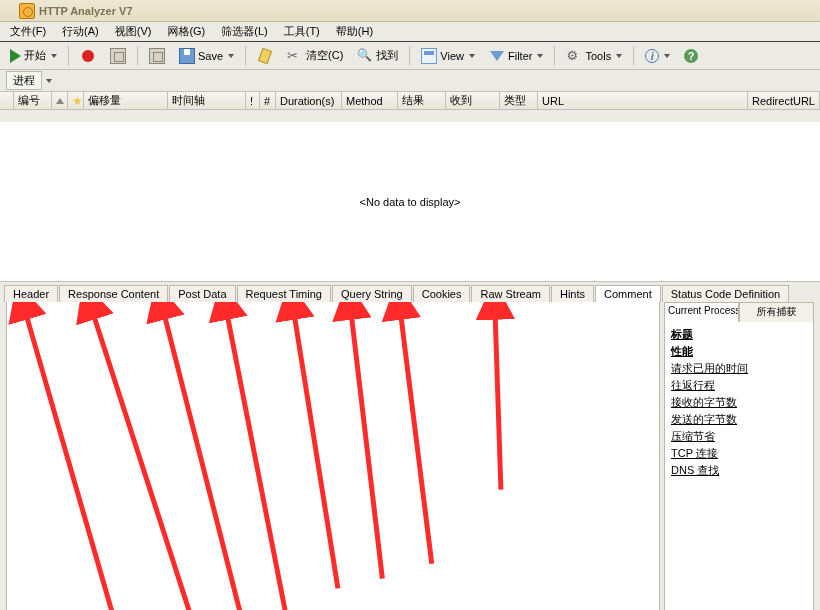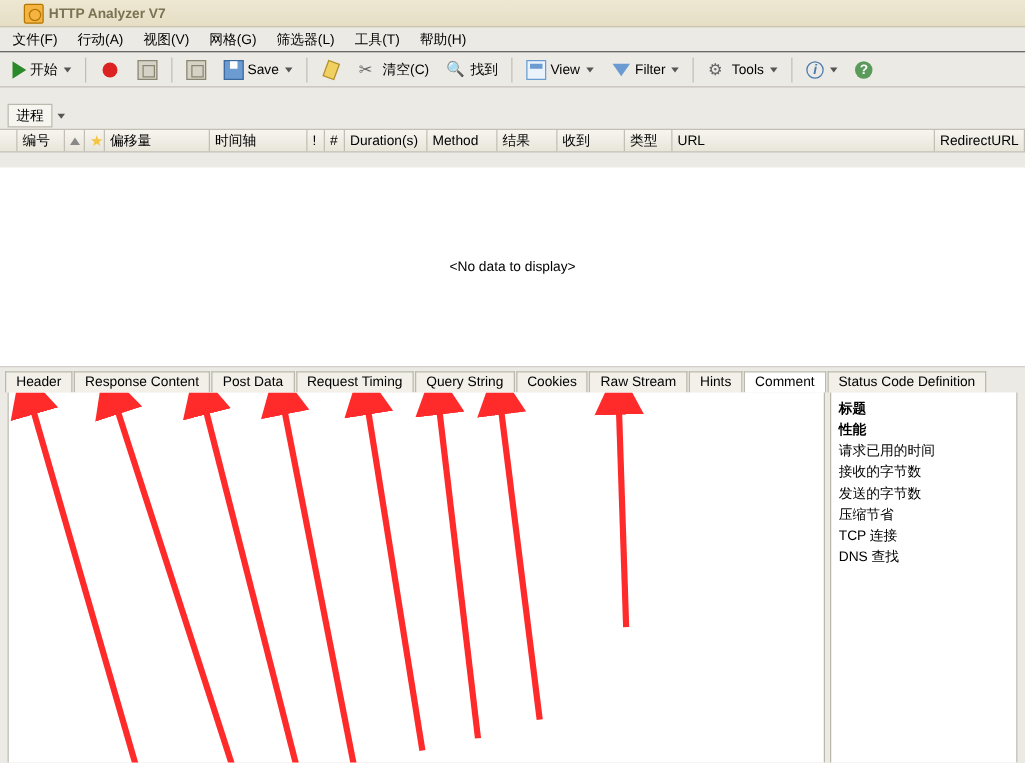--- a/index.html
+++ b/index.html
@@ -31,21 +31,21 @@
 .ico-scissor::before{content:"\2702"; font-size:13px; color:#666;}
 .ico-search::before{content:"\1F50D"; font-size:12px;}
 .ico-view { border:1px solid #6b9bd1; background:#eaf2fb; }
 .ico-view::after{content:"";position:absolute;left:2px;top:2px;width:10px;height:4px;background:#6b9bd1;}
 .ico-filter { width:0; height:0; border-left:7px solid transparent; border-right:7px solid transparent; border-top:10px solid #6b9bd1; margin:1px;}
 .ico-gear::before{content:"\2699"; font-size:13px; color:#666;}
 .ico-info { width:14px; height:14px; border-radius:50%; border:1px solid #4a7ab0; color:#4a7ab0; font-style:italic; font-weight:bold; text-align:center; line-height:13px;}
 .ico-help { width:14px; height:14px; border-radius:50%; background:#5a9a5a; color:#fff; text-align:center; line-height:14px; font-weight:bold;}
 
 
-.procrow { height:22px; background:#eceae5; border-bottom:1px solid #c2bfb6; display:flex; align-items:center; padding:0 6px;margin-top:12px; }
+.procrow { height:22px; background:#eceae5; border-bottom:1px solid #c2bfb6; display:flex; align-items:center; padding:0 6px; }
 .procrow .lbl { padding:1px 6px; border:1px solid #bbb8ac; background:#f6f5f0; }
 .procrow .drop2 { margin-left:4px; }
 
 
 .gridhdr { height:18px; background:linear-gradient(#f7f5ef,#e8e5da); border-bottom:1px solid #c2bfb6; display:flex; }
 .gridhdr .col { border-right:1px solid #c2bfb6; padding:1px 4px; white-space:nowrap; overflow:hidden; display:flex; align-items:center; gap:3px; }
 .gridbody { height:160px; background:#fff; border-bottom:1px solid #c2bfb6; display:flex; align-items:center; justify-content:center; color:#8a8a8a;margin-top:12px; }
 .star { color:#f5c542; font-size:12px; }
 
 
@@ -54,21 +54,21 @@
 .tab.active { background:#fff; }
 
 
 .lower { display:flex; height:338px; }
 .leftpane { flex:1; background:#fff; border:1px solid #bbb8ac; border-top:none; margin:0 4px 0 6px; position:relative; overflow:hidden; }
 .rightwrap { width:150px; display:flex; flex-direction:column; margin-right:6px; }
 .rtabs { height:20px; display:flex; }
 .rtab { flex:1; padding:2px 3px; border:1px solid #bbb8ac; border-bottom:none; background:#f2f0e9; font-size:10px; white-space:nowrap; overflow:hidden; text-align:center; }
 .rtab.active { background:#fff; }
 .rbody { flex:1; background:#fff; border:1px solid #bbb8ac; border-top:none; padding:4px 6px; }
-.rbody .ritem { padding:1px 0; font-size:11px; white-space:nowrap; }
+.rbody .ritem { padding:1px 0; font-size:11px; white-space:nowrap;text-decoration:underline; }
 .rbody .ritem.bold { font-weight:bold; }
 
 .cursor { position:absolute; left:8px; top:4px; width:1px; height:13px; background:#000; }
 
 svg.arrows { position:absolute; inset:0; pointer-events:none; }
 
 
 .c0{width:14px}.c1{width:38px}.c2{width:16px}.c3{width:16px}.c4{width:84px}.c5{width:78px}.c6{width:14px}.c7{width:16px}.c8{width:66px}.c9{width:56px}.c10{width:48px}.c11{width:54px}.c12{width:38px}.c13{width:210px}.c14{flex:1}
 </style>
 </head>
@@ -209,24 +209,29 @@
         <line x1="240" y1="330" x2="158" y2="8"></line>
         <line x1="285" y1="330" x2="222" y2="8"></line>
         <line x1="335" y1="290" x2="290" y2="8"></line>
         <line x1="380" y1="280" x2="348" y2="8"></line>
         <line x1="430" y1="265" x2="398" y2="8"></line>
         <line x1="500" y1="190" x2="494" y2="8"></line>
       </g>
     </svg>
   </div>
   <div class="rightwrap">
+    <div class="rtabs">
+      <div class="rtab active">Current Process</div>
+      <div class="rtab">所有捕获</div>
+    </div>
     <div class="rbody">
       <div class="ritem bold">标题</div>
       <div class="ritem bold">性能</div>
       <div class="ritem">请求已用的时间</div>
+      <div class="ritem">往返行程</div>
       <div class="ritem">接收的字节数</div>
       <div class="ritem">发送的字节数</div>
       <div class="ritem">压缩节省</div>
       <div class="ritem">TCP 连接</div>
       <div class="ritem">DNS 查找</div>
     </div>
   </div>
 </div>
 
 </body></html>

